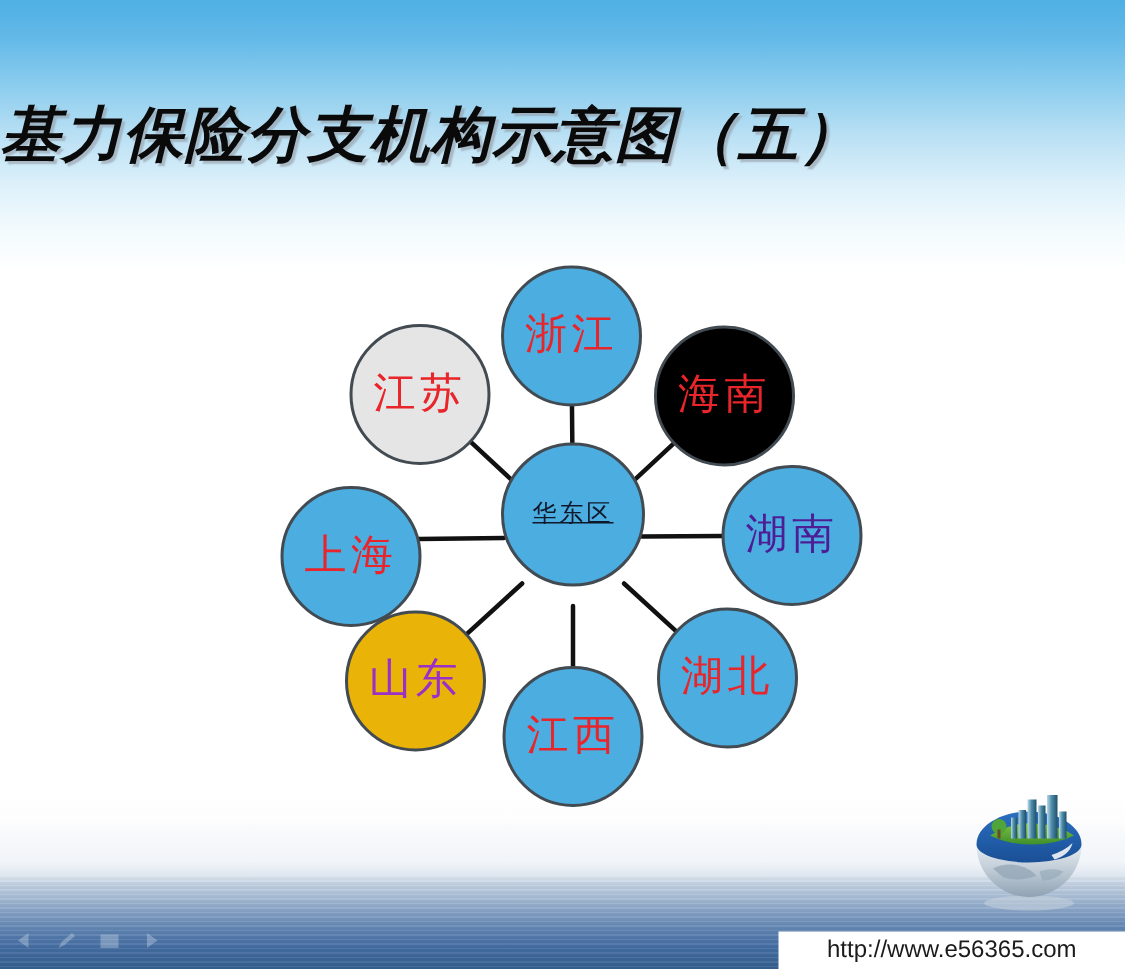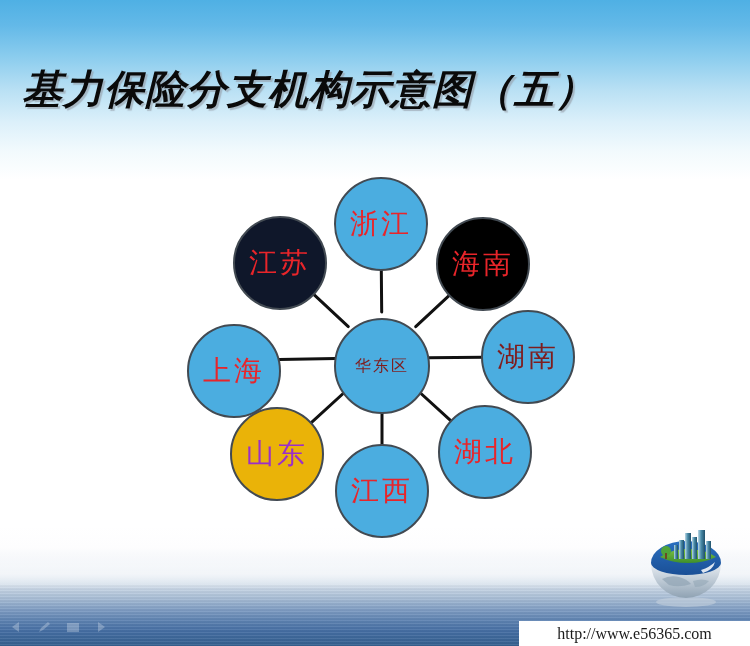--- a/index.html
+++ b/index.html
@@ -41,21 +41,20 @@
   }
   .horizon-haze{
     position:absolute; left:0; bottom:56px; width:750px; height:40px;
     background:linear-gradient(to bottom, rgba(255,255,255,0) 0%, rgba(255,255,255,.55) 60%, rgba(255,255,255,0) 100%);
   }
 
   
   .title {
     position:absolute;
     left:0; top:62px; width:618px;
-    text-align:center;
     font-family:Liberation Mono, monospace;
     font-size:40px;
     font-weight:bold;
     font-style:italic;
     letter-spacing:1px;
     color:#0a0a0a;
     text-shadow:2px 2px 1px rgba(150,160,170,0.65);
     white-space:nowrap;
   }
 
@@ -102,21 +101,21 @@
 
   
   .url-box {
     position:absolute;
     left:519px; top:621px;
     width:231px; height:25px;
     background:#ffffff;
     display:flex;
     align-items:center;
     justify-content:center;
-    font-family:Liberation Serif, serif;
+    font-family:Liberation Sans, sans-serif;
     font-size:16px;
     color:#1b1b1b;
   }
 
   
   .nav-icons {
     position:absolute;
     left:8px; top:620px;
     display:flex;
     gap:10px;
@@ -144,42 +143,42 @@
           <line x1="348.3" y1="326.6" x2="312.9" y2="293.7"></line>
           <line x1="336.0" y1="358.6" x2="279.0" y2="359.4"></line>
           <line x1="348.1" y1="389.0" x2="310.2" y2="423.6"></line>
           <line x1="382.0" y1="404.0" x2="382.0" y2="446.0"></line>
           <line x1="416.0" y1="389.0" x2="451.8" y2="421.7"></line>
           <line x1="428.0" y1="357.7" x2="483.0" y2="357.3"></line>
           <line x1="415.7" y1="326.7" x2="450.1" y2="294.7"></line>
         </g>
     </svg>
     <div id="node-layer">
-        <div class="node node-center" style="width: 96px; height: 96px; left: 334px; top: 318px; background: rgb(75, 173, 224); border-color: rgb(66, 74, 82); color: #7f1d1d;">
+        <div class="node node-center" style="width: 96px; height: 96px; left: 334px; top: 295px; background: rgb(75, 173, 224); border-color: rgb(66, 74, 82); color: #0f172a; text-decoration: underline;">
           <span>华东区</span>
         </div>
         <div class="node node-branch" style="width: 94px; height: 94px; left: 334px; top: 177px; background: rgb(75, 173, 224); border-color: rgb(66, 74, 82); color: rgb(232, 37, 42);">
           <span>浙江</span>
         </div>
-        <div class="node node-branch" style="width: 94px; height: 94px; left: 233px; top: 216px; background: #0f172a; border-color: rgb(66, 74, 82); color: rgb(232, 37, 42);">
+        <div class="node node-branch" style="width: 94px; height: 94px; left: 233px; top: 216px; background: #e5e5e5; border-color: rgb(66, 74, 82); color: rgb(232, 37, 42);">
           <span>江苏</span>
         </div>
         <div class="node node-branch" style="width: 94px; height: 94px; left: 187px; top: 324px; background: rgb(75, 173, 224); border-color: rgb(66, 74, 82); color: rgb(232, 37, 42);">
           <span>上海</span>
         </div>
         <div class="node node-branch node-alt" style="width: 94px; height: 94px; left: 230px; top: 407px; background: #eab308; border-color: rgb(66, 74, 82); color: rgb(155, 47, 200);">
           <span>山东</span>
         </div>
         <div class="node node-branch" style="width: 94px; height: 94px; left: 335px; top: 444px; background: rgb(75, 173, 224); border-color: rgb(66, 74, 82); color: rgb(232, 37, 42);">
           <span>江西</span>
         </div>
         <div class="node node-branch" style="width: 94px; height: 94px; left: 438px; top: 405px; background: rgb(75, 173, 224); border-color: rgb(66, 74, 82); color: rgb(232, 37, 42); text-align: right;">
           <span>湖北</span>
         </div>
-        <div class="node node-branch" style="width: 94px; height: 94px; left: 481px; top: 310px; background: rgb(75, 173, 224); border-color: rgb(66, 74, 82); color: #7f1d1d;">
+        <div class="node node-branch" style="width: 94px; height: 94px; left: 481px; top: 310px; background: rgb(75, 173, 224); border-color: rgb(66, 74, 82); color: #4c1d95;">
           <span>湖南</span>
         </div>
         <div class="node node-branch" style="width: 94px; height: 94px; left: 436px; top: 217px; background: #000000; border-color: rgb(66, 74, 82); color: rgb(232, 37, 42);">
           <span>海南</span>
         </div>
       </div>
   </div>
 
   <svg class="logo" viewBox="0 0 96 86">
     <defs>

